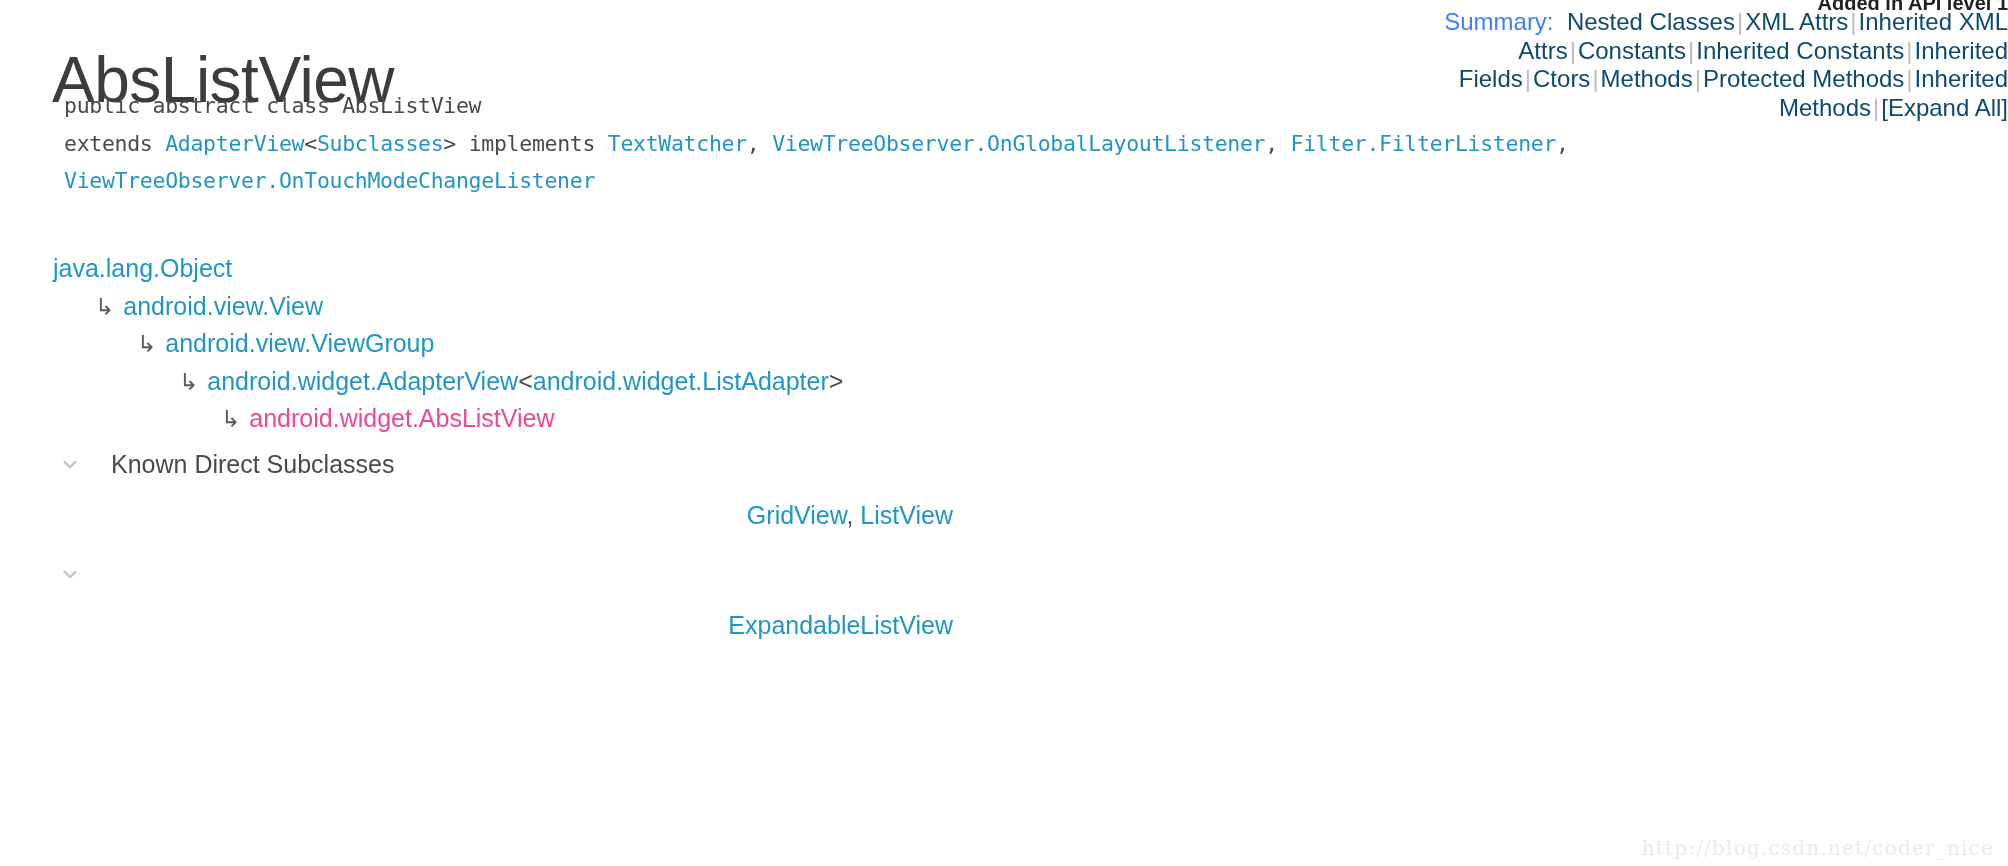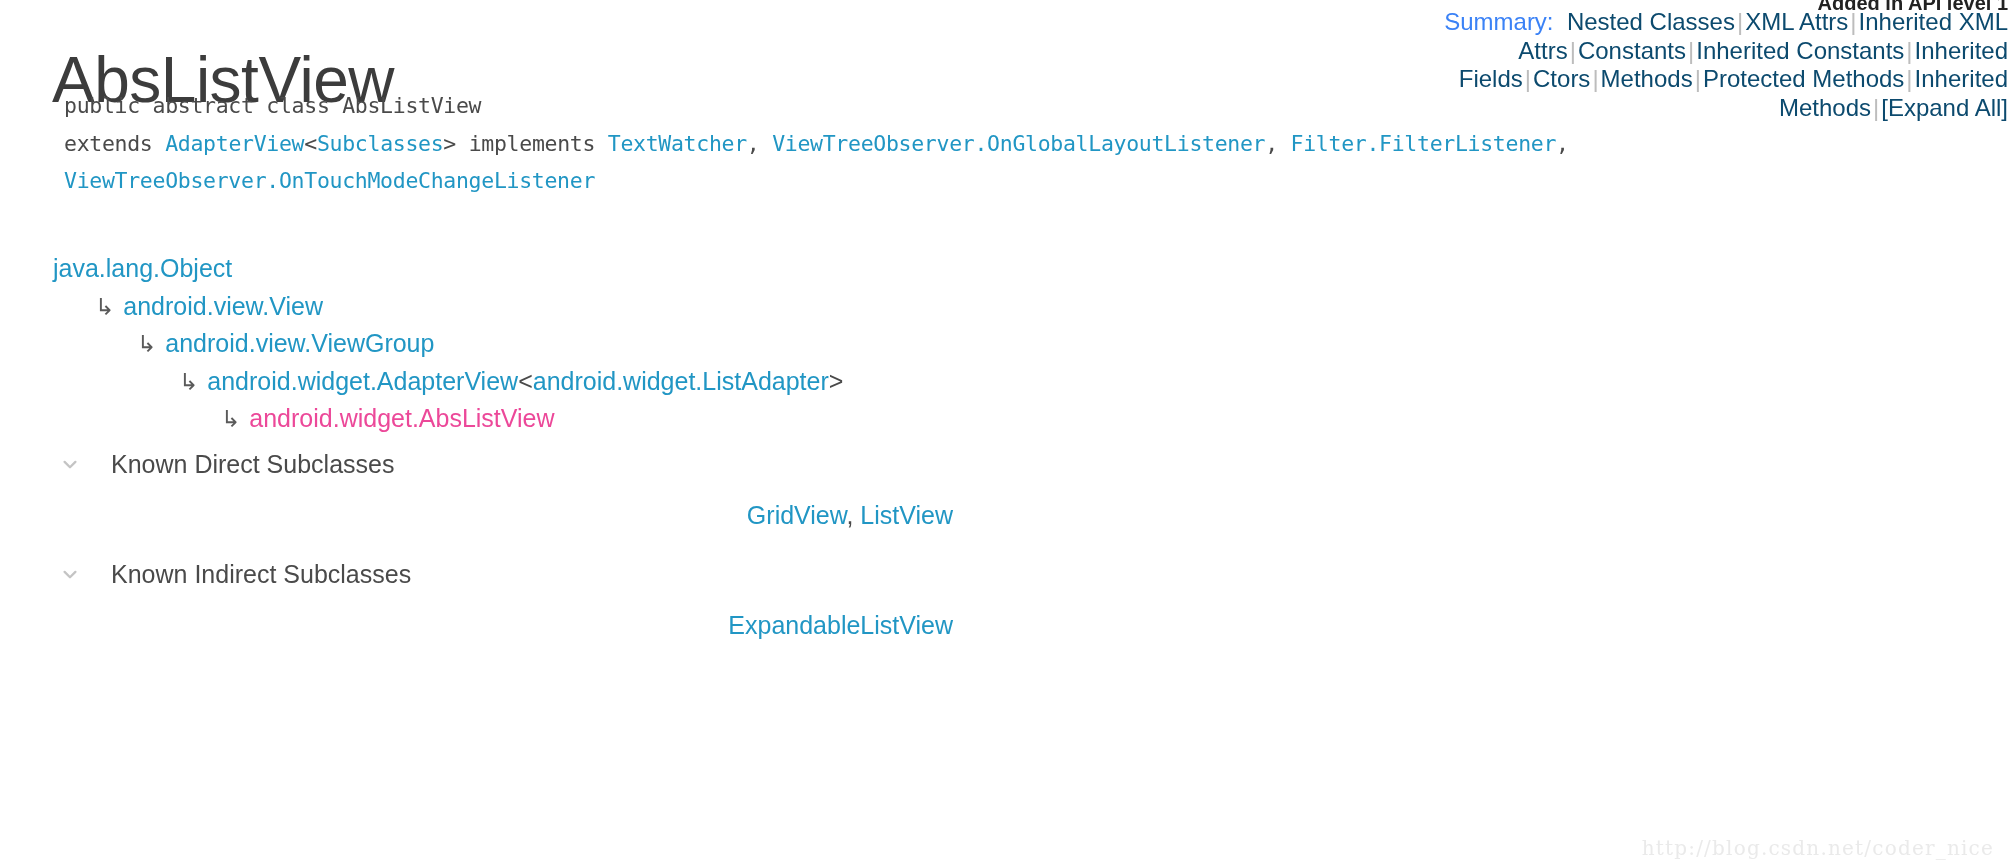--- a/index.html
+++ b/index.html
@@ -218,18 +218,17 @@
   <div class="subclass-body"><a>GridView</a><span>, </span><a>ListView</a></div>
 </div>
 
 <div class="subclass-section" style="top:557px;">
   <div class="subclass-header">
     <span class="chevron">
       <svg width="26" height="26" viewBox="0 0 24 24" aria-hidden="true">
         <path d="M7 10l5 5 5-5" fill="none" stroke="#c4c4c4" stroke-width="2.1" stroke-linecap="round" stroke-linejoin="round"></path>
       </svg>
     </span>
-    <span class="subclass-title">Known Indirect Subclasses</span>
   </div>
   <div class="subclass-body"><a>ExpandableListView</a></div>
 </div>
 
 <div class="watermark">http://blog.csdn.net/coder_nice</div>
 
 </body></html>

